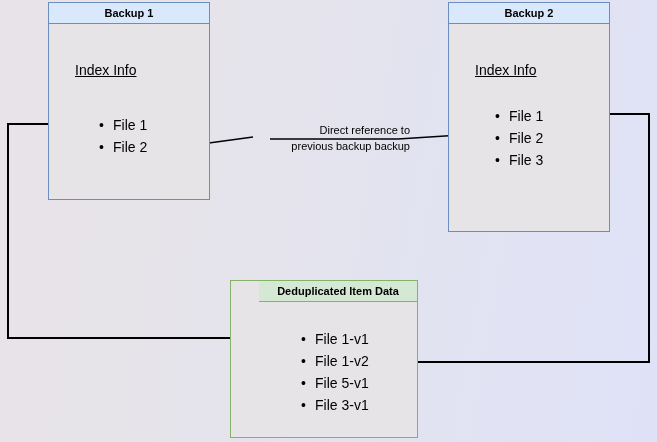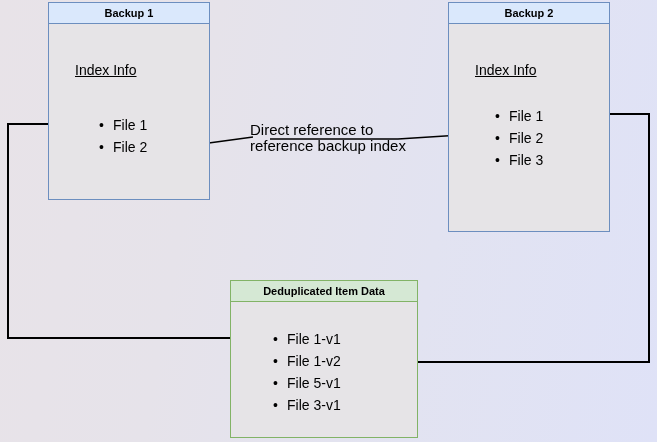--- a/index.html
+++ b/index.html
@@ -32,20 +32,21 @@
   .box {
     position: absolute;
     box-sizing: border-box;
     background: #e6e4e7;
   }
   .box.blue {
     border: 1px solid #6c8ebf;
   }
   .box.green {
     border: 1px solid #82b366;
+    padding-left: 28px;
   }
   .box-header {
     box-sizing: border-box;
     height: 21px;
     line-height: 20px;
     text-align: center;
     font-size: 11px;
     font-weight: bold;
     color: #000;
   }
@@ -88,23 +89,23 @@
     content: "\2022";
     position: absolute;
     left: 0;
     top: 0;
     font-size: 14px;
     line-height: 22px;
   }
   
   .caption {
     position: absolute;
-    font-size: 15px;
+    font-size: 11px;
     color: #000;
-    text-align: left;
+    text-align: right;
     line-height: 16px;
     white-space: nowrap;
   }
   .caption span { display: block; }
 </style>
 </head>
 <body>
 
 <div id="canvas">
 
@@ -159,16 +160,16 @@
         <li>File 1-v1</li>
         <li>File 1-v2</li>
         <li>File 5-v1</li>
         <li>File 3-v1</li>
       </ul>
     </div>
   </div>
 
   <div class="caption" style="left:250px; top:122px; width:160px;">
     <span>Direct reference to</span>
-    <span>reference backup index</span>
+    <span>previous backup backup</span>
   </div>
 
 </div>
 
 </body></html>

